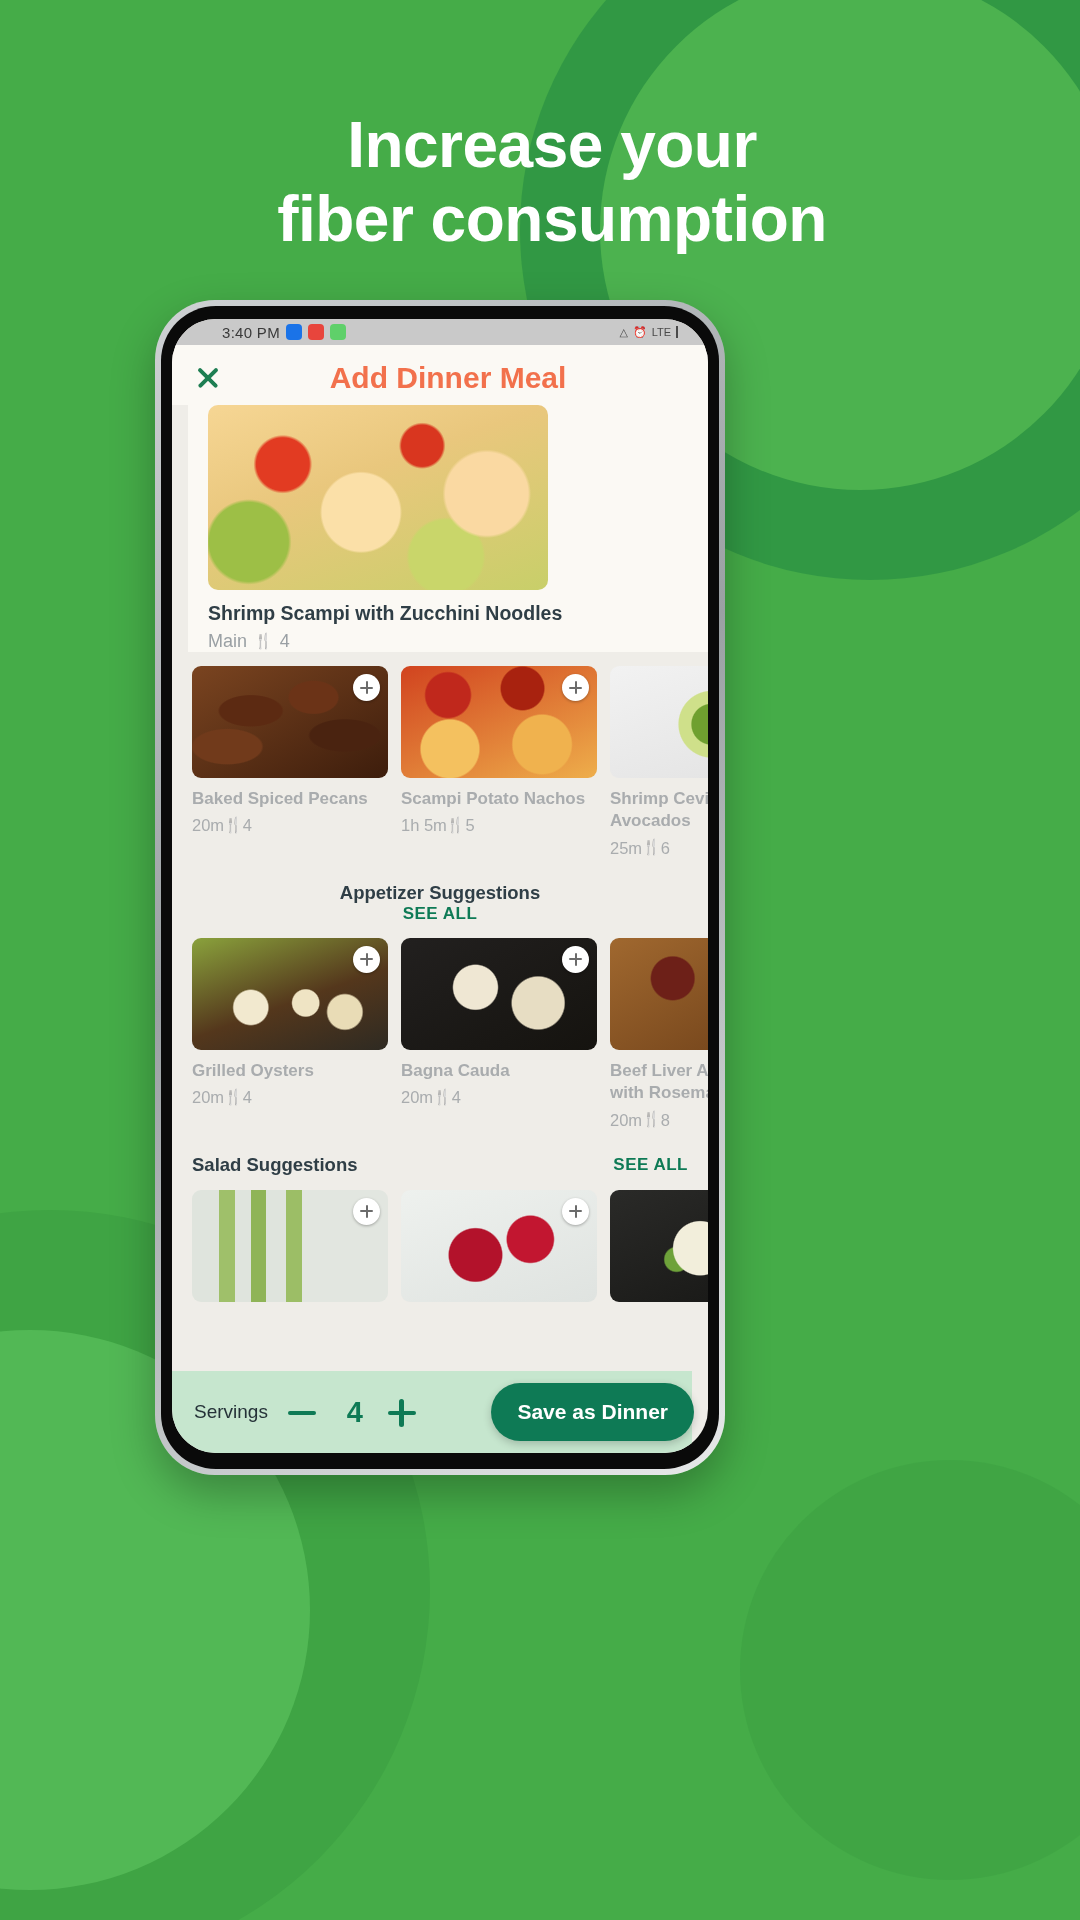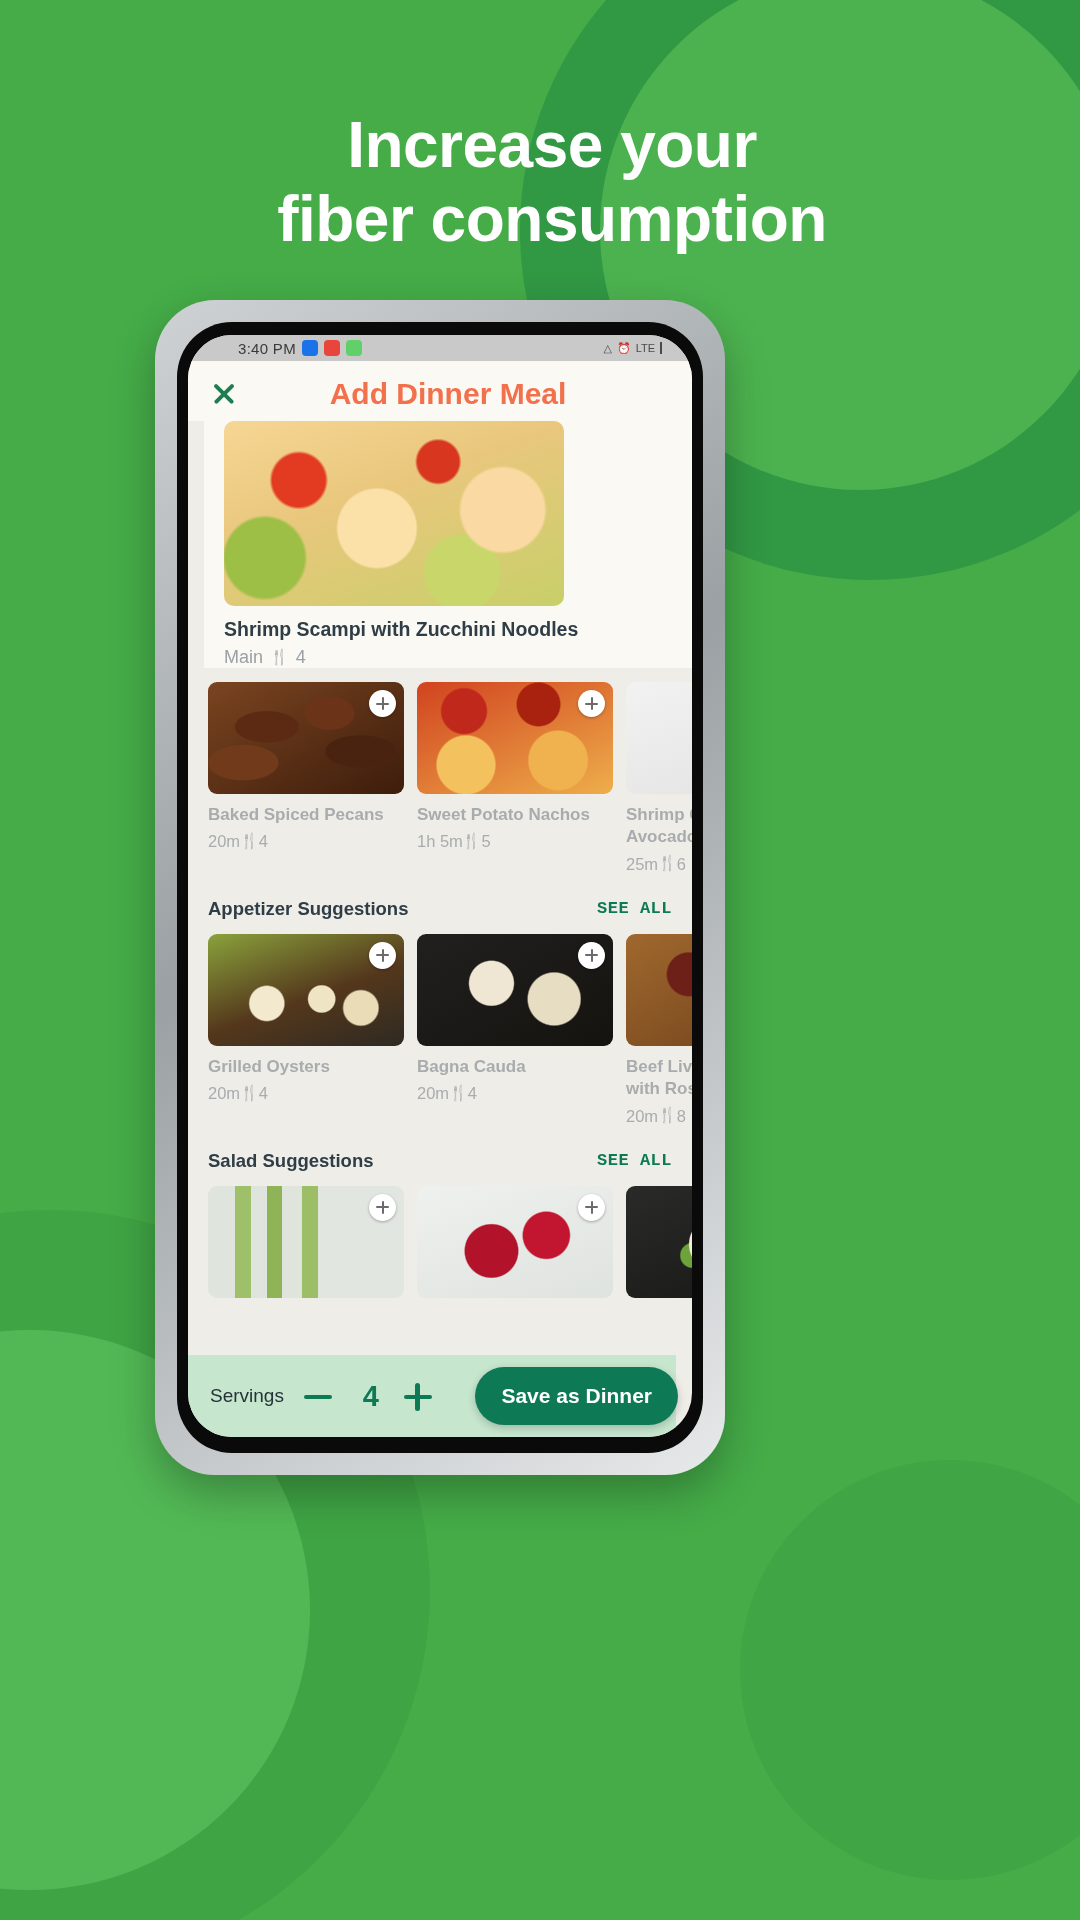--- a/index.html
+++ b/index.html
@@ -27,21 +27,21 @@
     letter-spacing: -0.5px;
   }
   .headline .l2 { display: block; }
 
   
   .phone {
     position: absolute; left: 155px; top: 300px;
     width: 570px; height: 1175px;
     border-radius: 60px;
     background: linear-gradient(145deg,#cfd2d4,#9aa0a3 45%,#e7e9ea);
-    padding: 22px;
+    padding: 6px;
     box-shadow: 0 18px 44px rgba(0,0,0,.28);
   }
   .phone-inner {
     width: 100%; height: 100%; background: #0a0a0a;
     border-radius: 55px; padding: 13px 11px 16px 11px;
     position: relative; overflow: hidden;
   }
 
   .screen {
     width: 100%; height: 100%;
@@ -131,21 +131,21 @@
   .plus::before { left:7px; top:12.5px; width:13px; height:2px; }
   .plus::after  { left:12.5px; top:7px; width:2px; height:13px; }
   .c-name { margin-top:10px; font-size:17px; color:#A9ACAE; font-weight:600; line-height:1.32;}
   .c-meta { margin-top:6px; font-size:16.5px; color:#A9ACAE; display:flex; align-items:center; }
 
   .sec-head {
     display:flex; align-items:center; justify-content:space-between;
     padding: 24px 20px 14px 20px; background:#EFEDE8;
   }
   .sec-head h3 { font-size:18.5px; color:#2F3E46; font-weight:bold; }
-  .see-all { font-size:17px; font-weight:bold; color:#0E7A55; letter-spacing:.5px;font-family:Liberation Mono, monospace; }
+  .see-all { font-size:17px; font-weight:bold; color:#0E7A55; letter-spacing:.5px; }
 
   
   .t-pecans { background:
       radial-gradient(ellipse at 30% 40%, #5c2a12 0 16%, transparent 17%),
       radial-gradient(ellipse at 62% 28%, #6b3317 0 14%, transparent 15%),
       radial-gradient(ellipse at 78% 62%, #4a2310 0 16%, transparent 17%),
       radial-gradient(ellipse at 18% 72%, #713a1b 0 15%, transparent 16%),
       linear-gradient(150deg,#7a4420,#3d1d0c); }
   .t-nachos { background:
       radial-gradient(circle at 24% 26%, #c0281c 0 13%, transparent 14%),
@@ -263,41 +263,41 @@
               <div class="c-meta">
                 <span>20m</span>
                 <span class="cutlery">🍴</span>
                 <span>4</span>
               </div>
             </div>
             <div class="card">
               <div class="thumb t-nachos">
                 <div class="plus"></div>
               </div>
-              <div class="c-name">Sweet Potato Nachos</div>
+              <div class="c-name">Scampi Potato Nachos</div>
               <div class="c-meta">
                 <span>1h 5m</span>
                 <span class="cutlery">🍴</span>
                 <span>5</span>
               </div>
             </div>
             <div class="card">
               <div class="thumb t-avocado">
                 
               </div>
               <div class="c-name">Shrimp Ceviche with Avocados</div>
               <div class="c-meta">
                 <span>25m</span>
                 <span class="cutlery">🍴</span>
                 <span>6</span>
               </div>
             </div>
           </div>
 
-          <div class="sec-head" style="margin-left:-20px;">
+          <div class="sec-head" style="margin-left:-20px;flex-direction:column;">
             <h3>Appetizer Suggestions</h3>
             <span class="see-all">SEE ALL</span>
           </div>
 
           <div class="row">
             <div class="card">
               <div class="thumb t-oysters">
                 <div class="plus"></div>
               </div>
               <div class="c-name">Grilled Oysters</div>

